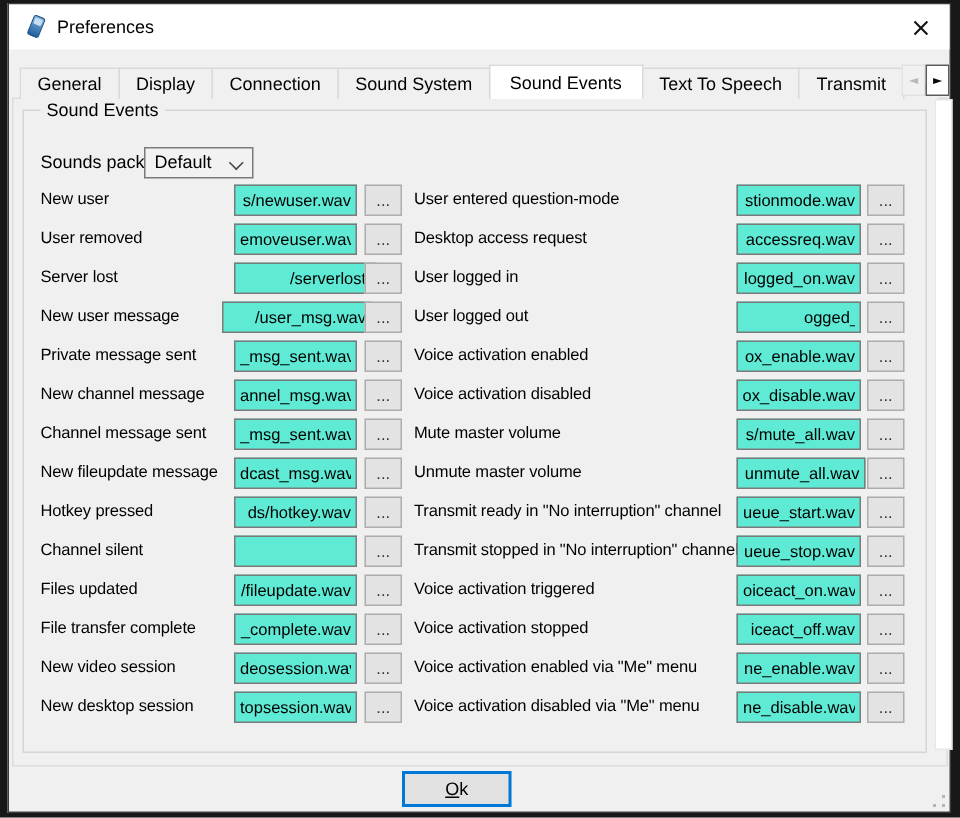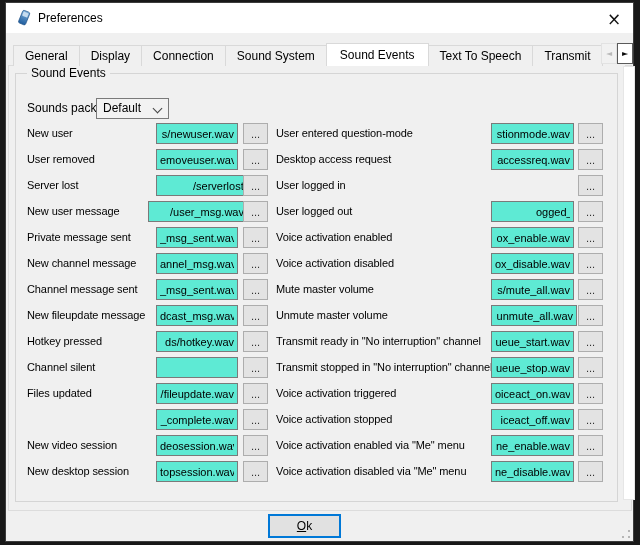--- a/index.html
+++ b/index.html
@@ -228,20 +228,21 @@
       <span class="row-label" style="left: 21px;">Channel silent</span>
       <input class="file-input" value="" style="left: 150px; width: 82px;">
       <button class="browse-btn" style="left: 237px;">...</button>
     </div>
     <div class="sound-row" style="top: 380px;">
       <span class="row-label" style="left: 21px;">Files updated</span>
       <input class="file-input" value="/fileupdate.wav" style="left: 150px; width: 82px;">
       <button class="browse-btn" style="left: 237px;">...</button>
     </div>
     <div class="sound-row" style="top: 406px;">
+      <span class="row-label" style="left: 21px;">File transfer complete</span>
       <input class="file-input" value="_complete.wav" style="left: 150px; width: 82px;">
       <button class="browse-btn" style="left: 237px;">...</button>
     </div>
     <div class="sound-row" style="top: 432px;">
       <span class="row-label" style="left: 21px;">New video session</span>
       <input class="file-input" value="deosession.wav" style="left: 150px; width: 82px;">
       <button class="browse-btn" style="left: 237px;">...</button>
     </div>
     <div class="sound-row" style="top: 458px;">
       <span class="row-label" style="left: 21px;">New desktop session</span>
@@ -253,20 +254,21 @@
       <input class="file-input" value="stionmode.wav" style="left: 485px; width: 83px;">
       <button class="browse-btn" style="left: 572px;">...</button>
     </div>
     <div class="sound-row" style="top: 146px;">
       <span class="row-label" style="left: 270px;">Desktop access request</span>
       <input class="file-input" value="accessreq.wav" style="left: 485px; width: 83px;">
       <button class="browse-btn" style="left: 572px;">...</button>
     </div>
     <div class="sound-row" style="top: 172px;">
       <span class="row-label" style="left: 270px;">User logged in</span>
+      <input class="file-input" value="logged_on.wav" style="left: 485px; width: 83px;">
       <button class="browse-btn" style="left: 572px;">...</button>
     </div>
     <div class="sound-row" style="top: 198px;">
       <span class="row-label" style="left: 270px;">User logged out</span>
       <input class="file-input" value="ogged_off.wav" style="left: 485px; width: 83px; padding-left: 44px;">
       <button class="browse-btn" style="left: 572px;">...</button>
     </div>
     <div class="sound-row" style="top: 224px;">
       <span class="row-label" style="left: 270px;">Voice activation enabled</span>
       <input class="file-input" value="ox_enable.wav" style="left: 485px; width: 83px;">

